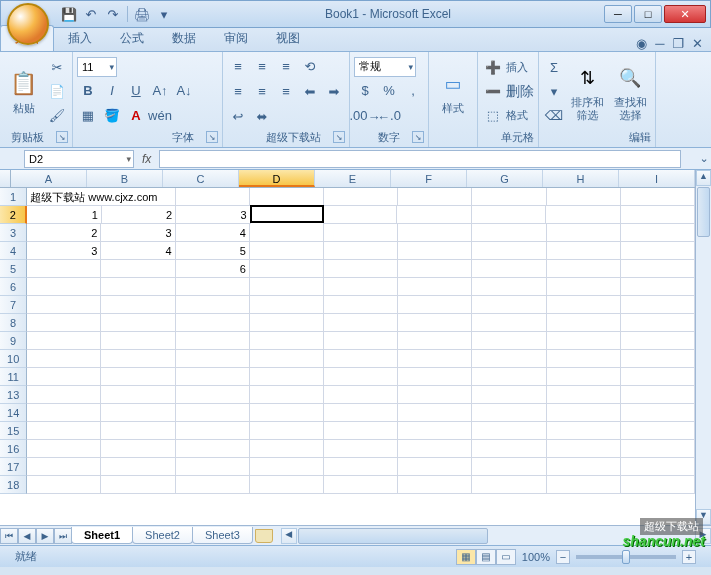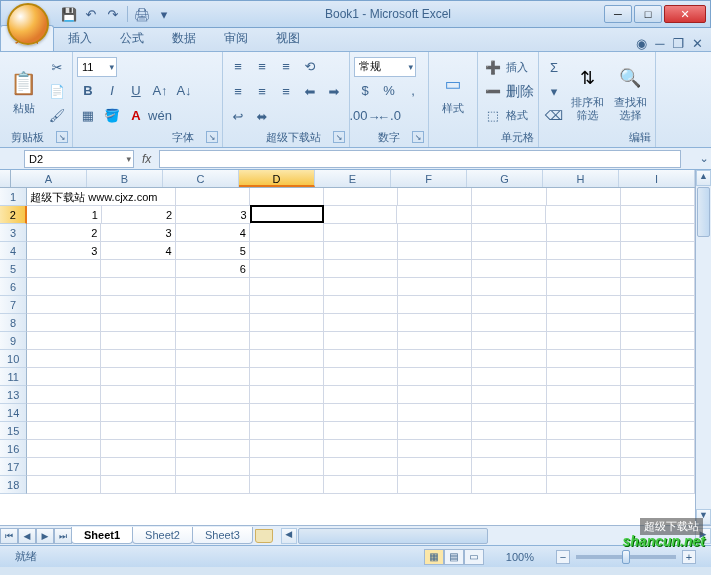--- a/index.html
+++ b/index.html
@@ -540,21 +540,21 @@
     <div class="arr">▶</div>
   </div>
 </div>
 
 <div class="status-bar">
   <span>就绪</span>
   <div class="spacer"></div>
   <div class="view-btn active">▦</div>
   <div class="view-btn">▤</div>
   <div class="view-btn">▭</div>
-  <span style="margin:0 22px">100%</span>
+  <span style="margin:0 6px">100%</span>
   <div class="zoom-btn">−</div>
   <div class="zoom-slider">
       <div class="knob"></div>
     </div>
   <div class="zoom-btn">+</div>
 </div>
 
 <div class="watermark2">超级下载站</div>
 <div class="watermark">shancun.net</div>
 

